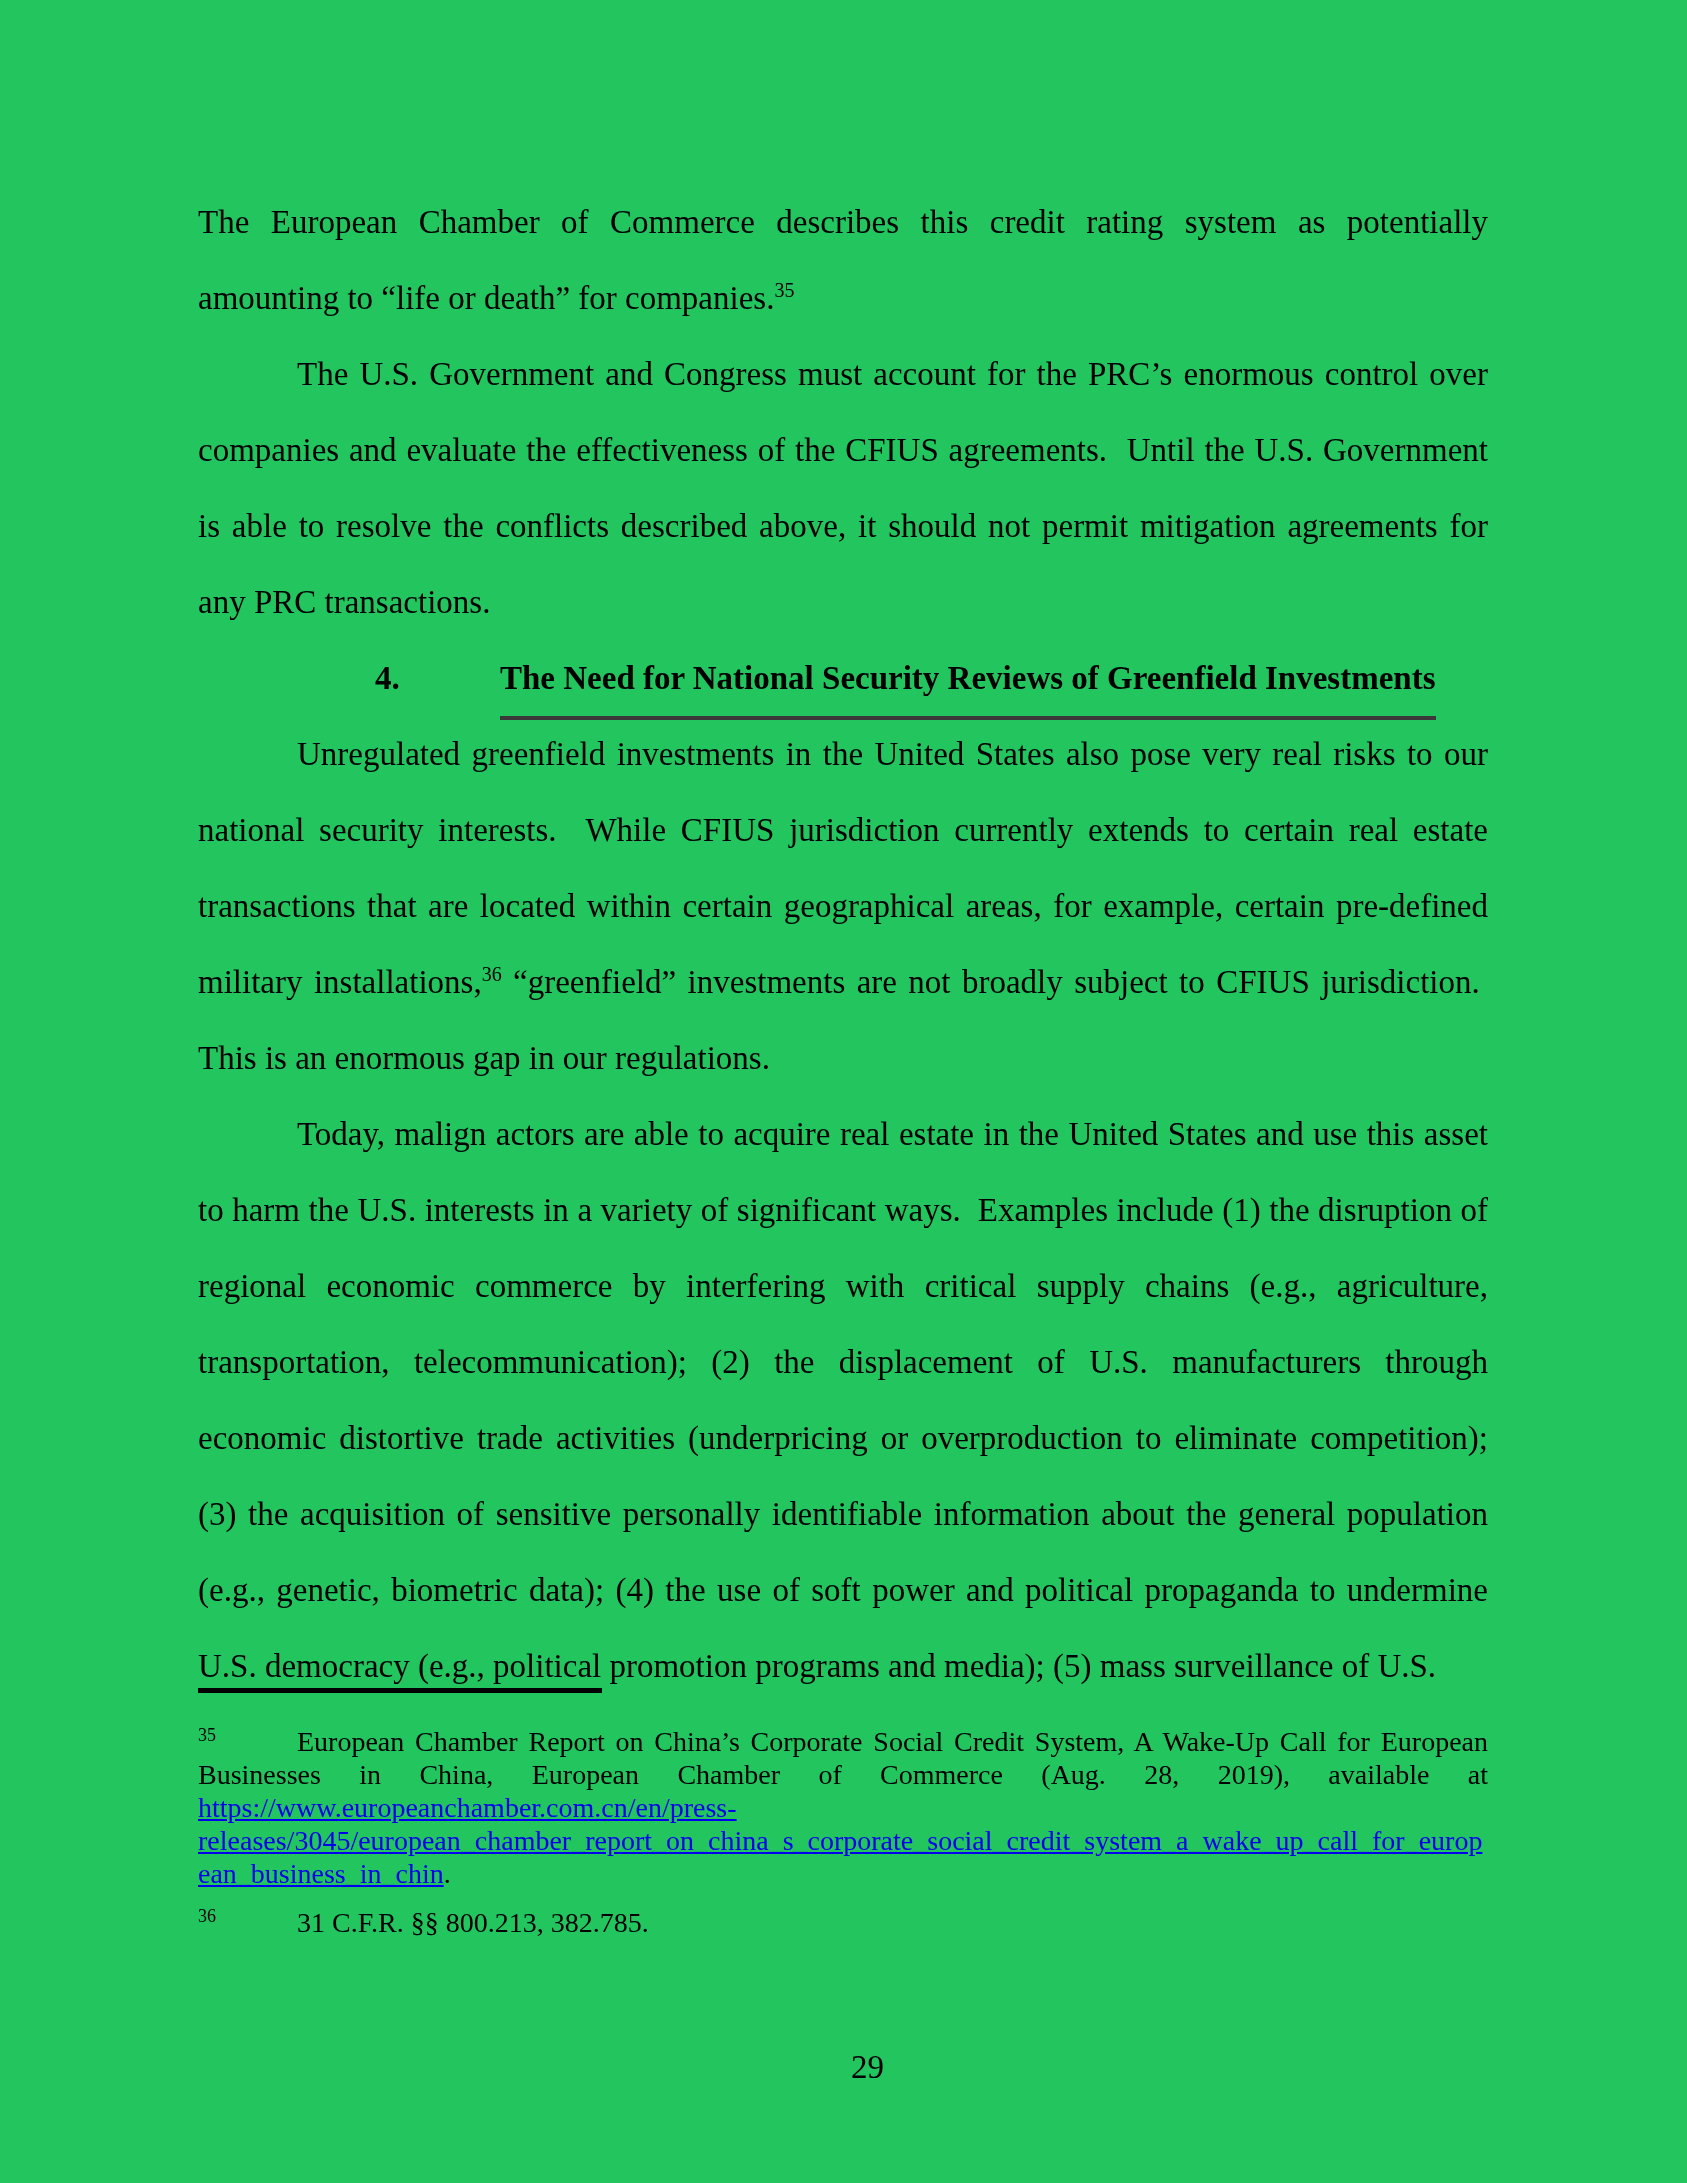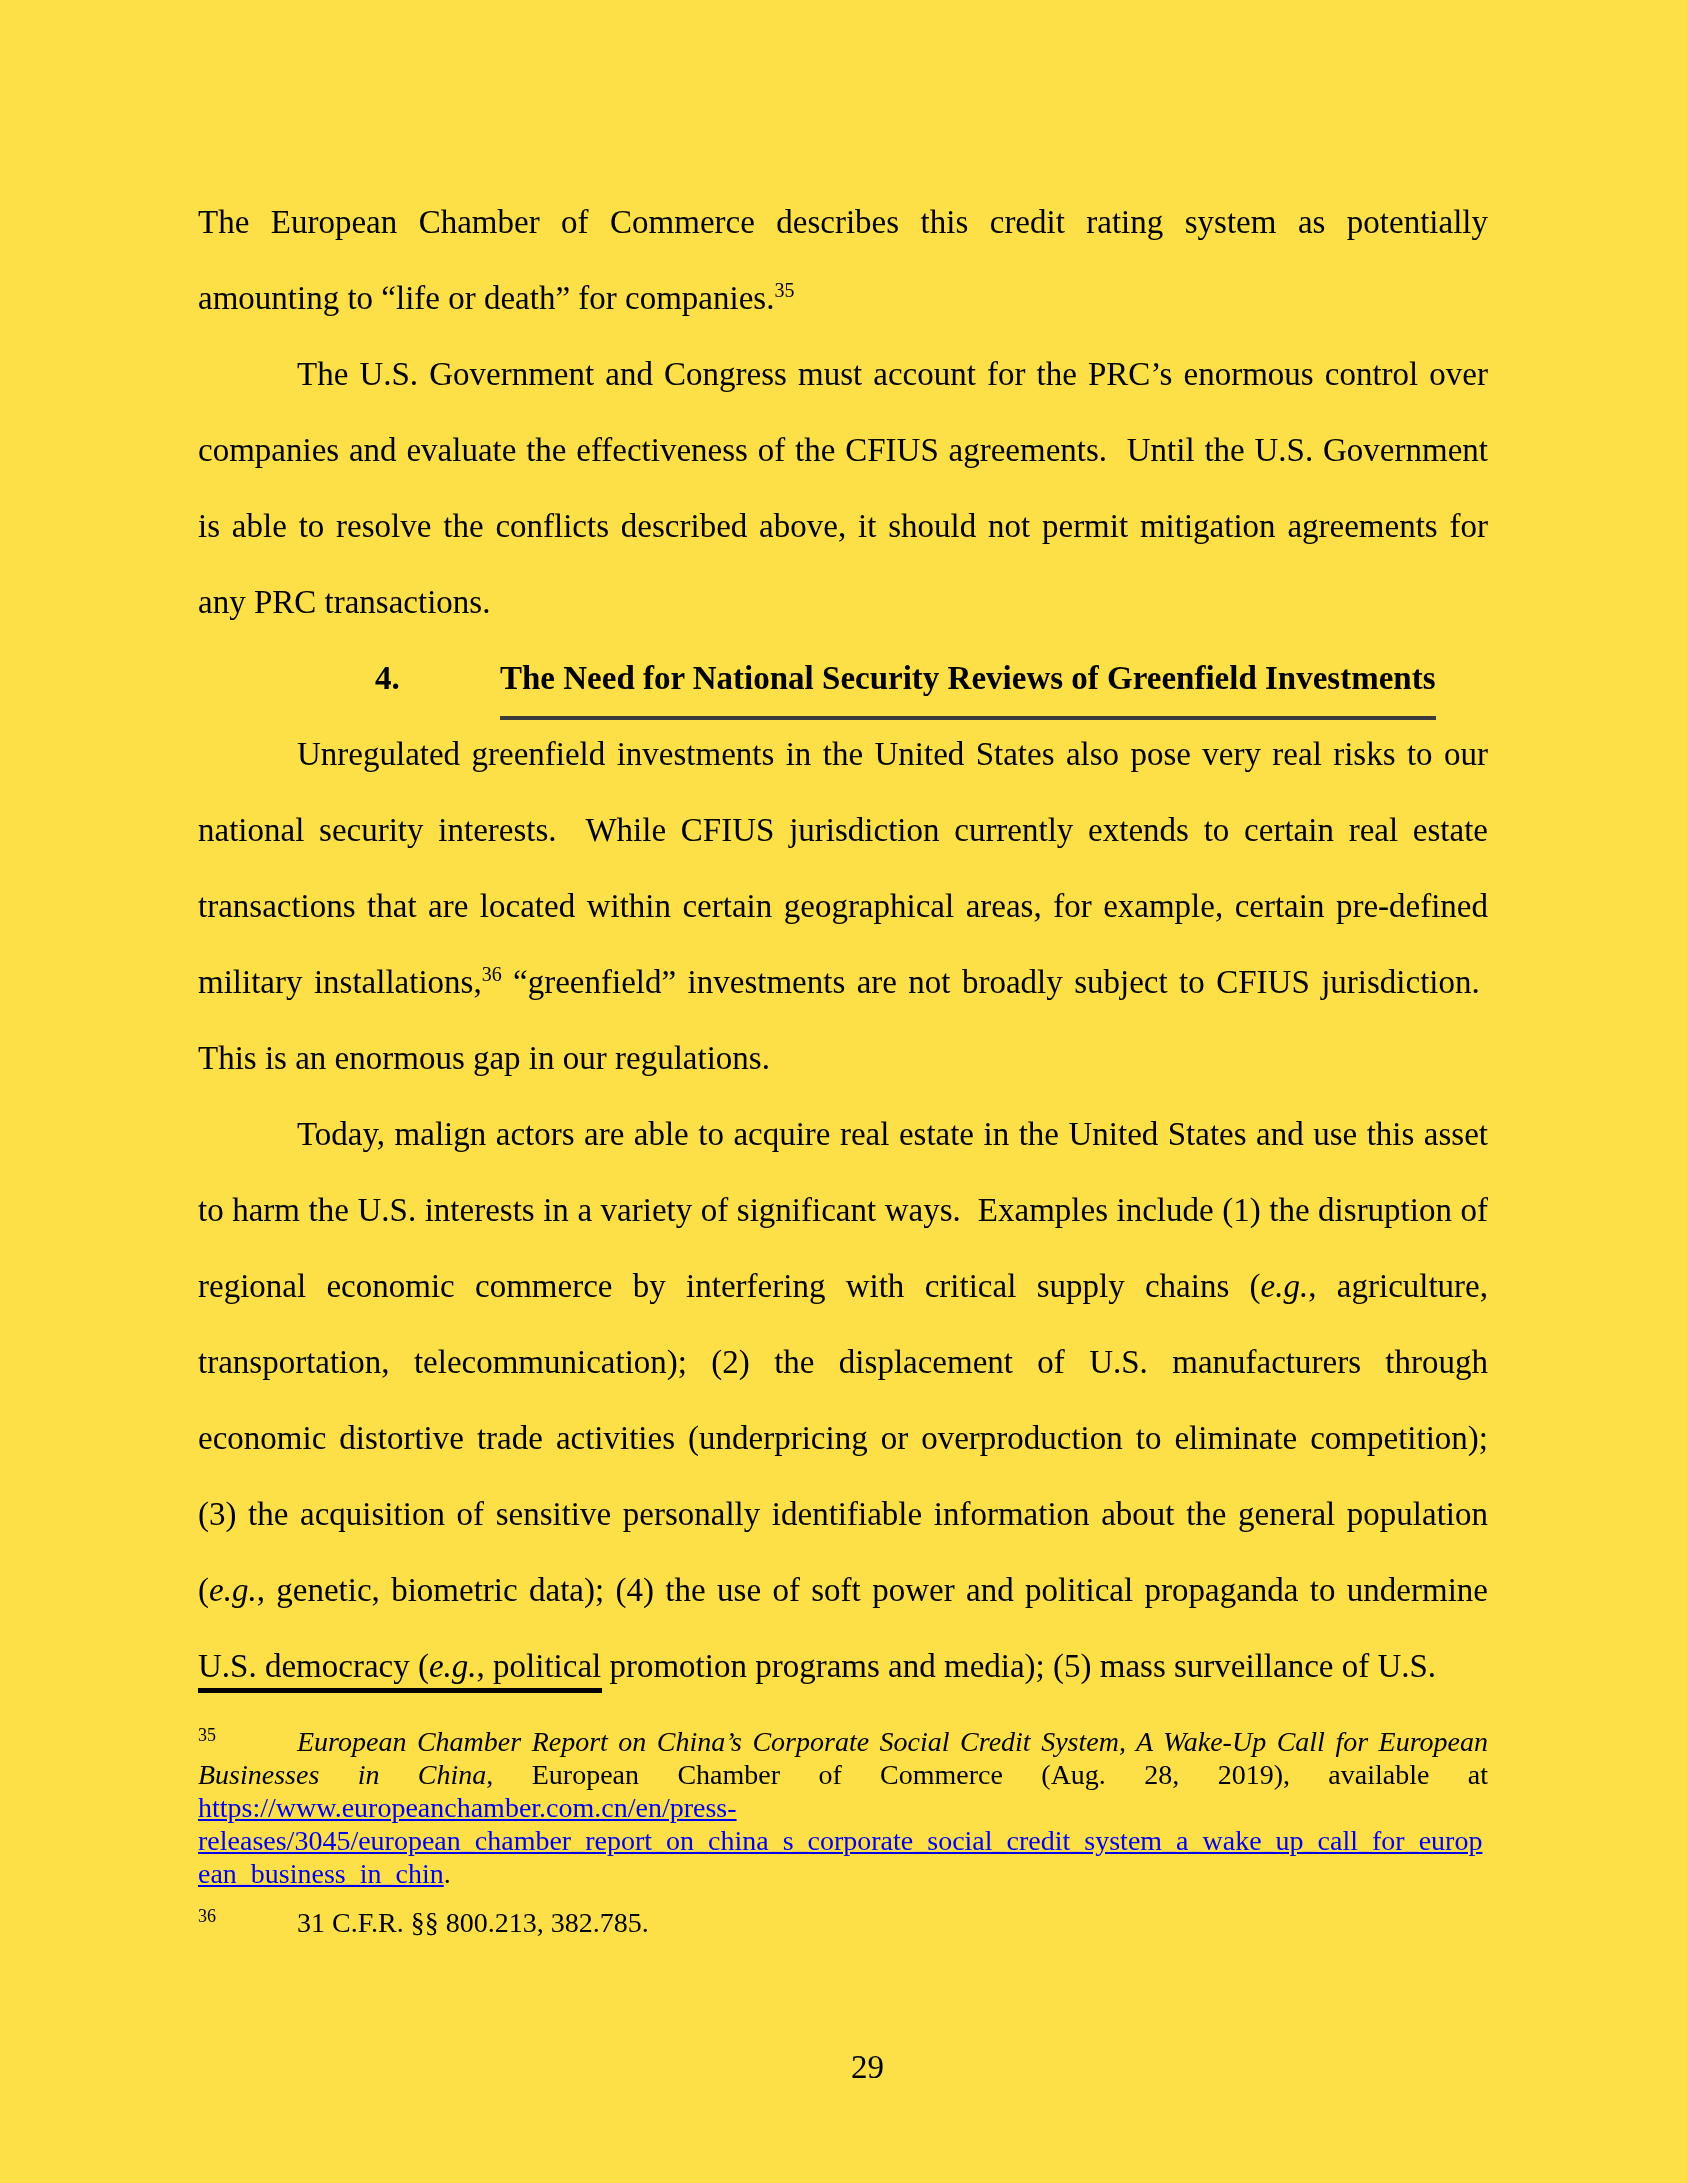--- a/index.html
+++ b/index.html
@@ -4,21 +4,21 @@
 <style>
   html, body {
     margin: 0;
     padding: 0;
     background: #ffffff;
   }
   .page {
     position: relative;
     width: 1687px;
     height: 2183px;
-    background: #fde047;
+    background: #22c55e;
     color: #000000;
     font-family: "Liberation Serif", "DejaVu Serif", serif;
     overflow: hidden;
   }
   .content {
     position: absolute;
     left: 198px;
     top: 184px;
     width: 1290px;
     font-size: 33px;
@@ -45,21 +45,21 @@
     font-weight: bold;
     border-bottom: 4.6px solid #3a3a3a;
     padding-bottom: 20px;
   }
   .sup {
     font-size: 20px;
     line-height: 0;
     position: relative;
     top: -12px;
   }
-  .italic { font-style: italic; }
+  .italic { }
   .footnotes {
     position: absolute;
     left: 198px;
     top: 1688px;
     width: 1290px;
     font-size: 28px;
     line-height: 33px;
     text-align: justify;
   }
   .fn-sep {

